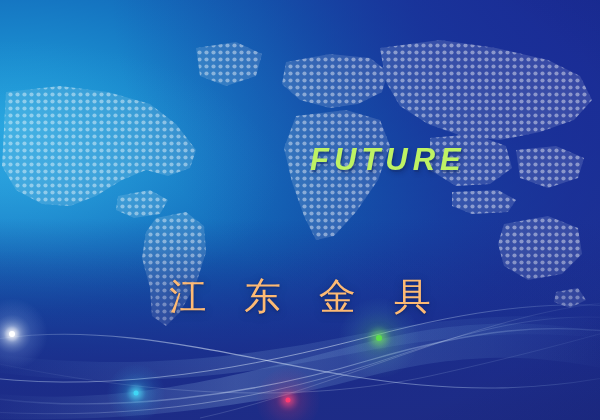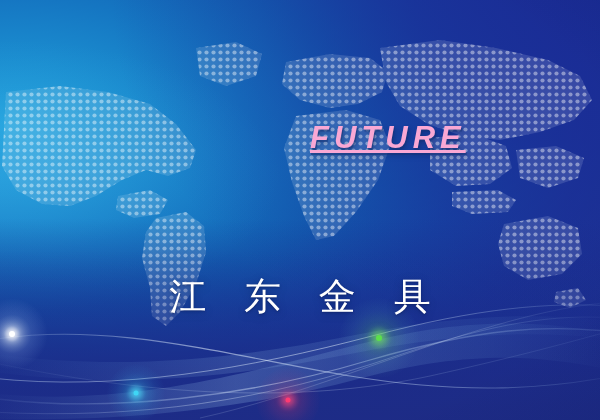--- a/index.html
+++ b/index.html
@@ -98,46 +98,45 @@
     letter-spacing: 26px;
   }
   .row2 {
     top: 180px;
     left: 262px;
     font-size: 74px;
     letter-spacing: 30px;
   }
   .future {
     position: absolute;
-    top: 120px;
+    top: 142px;
     left: 310px;
     font-family: "Liberation Sans", "DejaVu Sans", sans-serif;
     font-style: italic;
     font-weight: 700;
     font-size: 31px;
     letter-spacing: 5px;
-    color: #f9a8d4;
+    color: #bef264;
     white-space: nowrap;
     text-shadow:
       1px 2px 0 rgba(22,50,115,0.50),
       2px 3px 5px rgba(12,30,85,0.40);
-    text-decoration: underline;
   }
   .subtitle {
     position: absolute;
     top: 272px;
     left: 0;
     width: 600px;
     text-align: center;
     font-family: "DejaVu Sans", "Liberation Sans", sans-serif;
     font-weight: 400;
     font-size: 37px;
     letter-spacing: 13px;
     text-indent: 13px;
-    color: #ffffff;
+    color: #fdba74;
     white-space: nowrap;
     text-shadow:
       0 1px 2px rgba(12,30,85,0.55),
       0 2px 8px rgba(10,25,75,0.35);
   }
 </style>
 </head>
 <body>
 
 <div id="banner">

